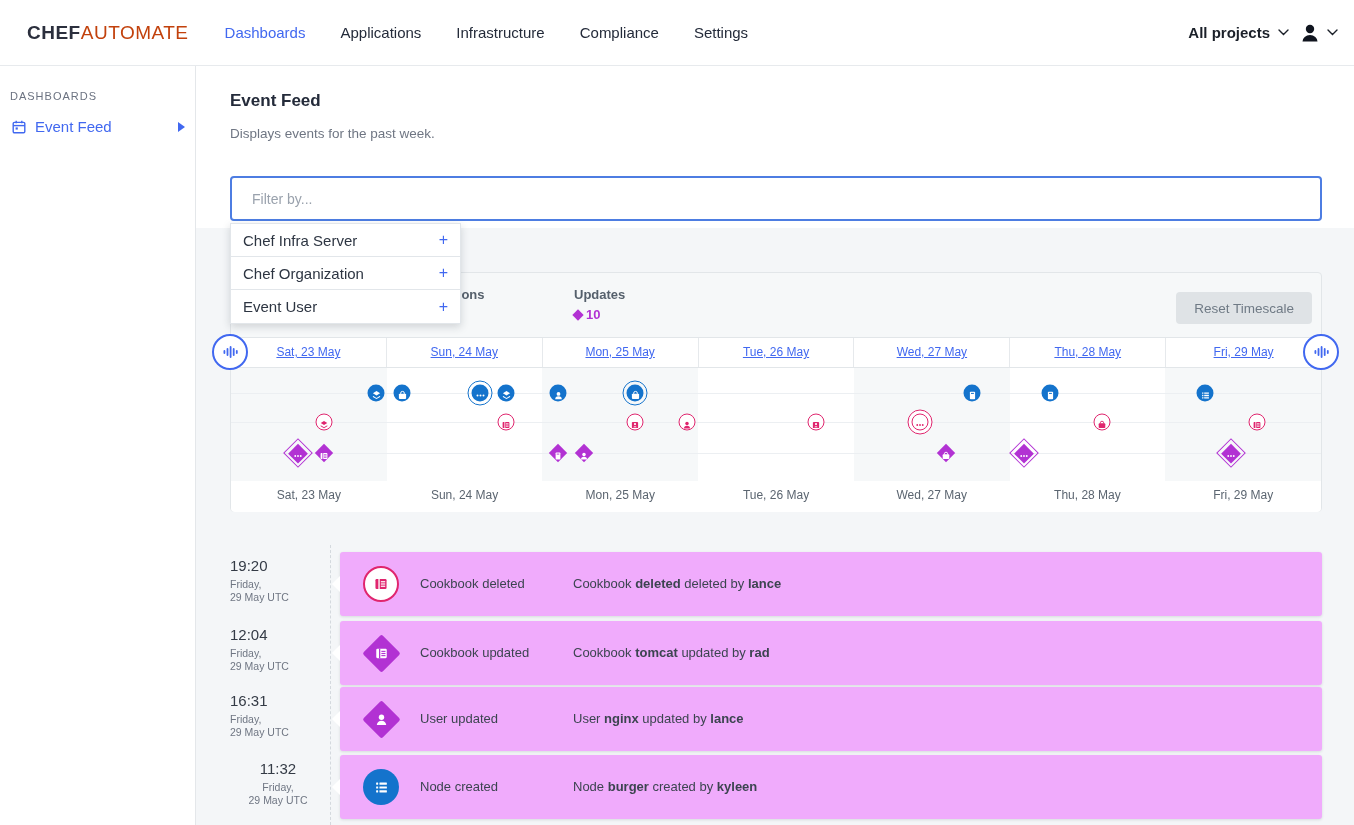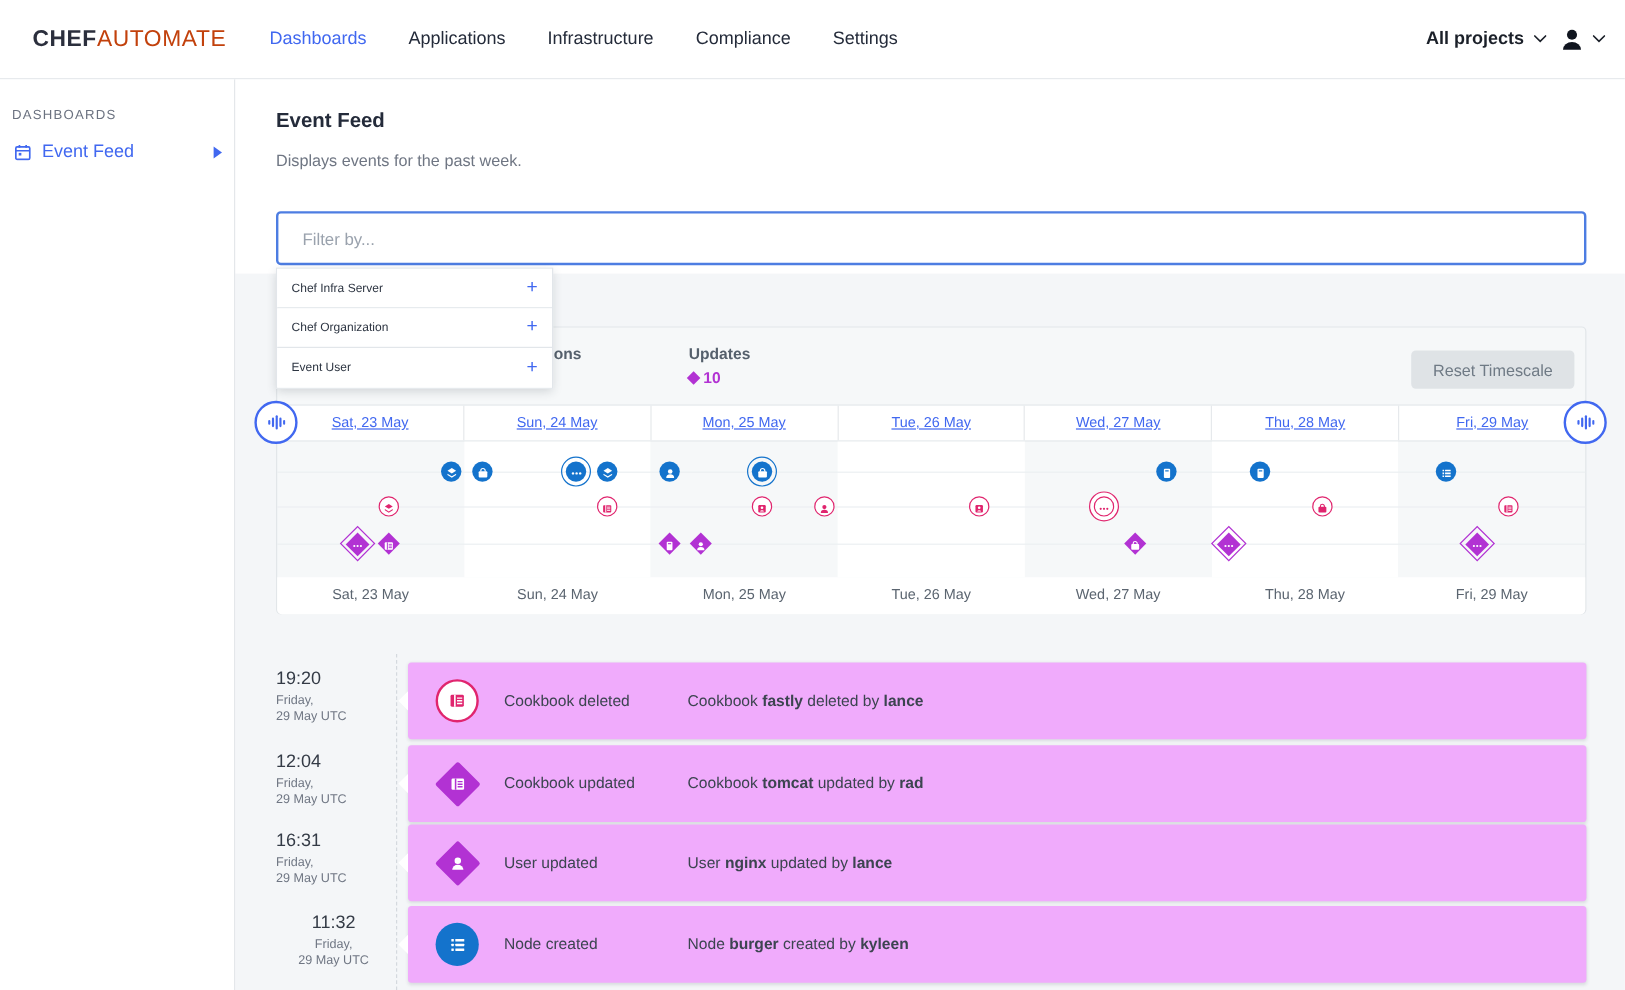--- a/index.html
+++ b/index.html
@@ -38,21 +38,21 @@
   .filter-input { position:absolute; left:230px; top:176px; width:1092px; height:45px;
     border:2px solid #4d7de2; border-radius:4px; background:#fff; padding:0 20px;
     font-size:14px; color:#2c3440; outline:none; font-family:"Liberation Sans", sans-serif; }
   .filter-input::placeholder { color:#9aa2ad; }
 
   .dropdown { position:absolute; left:230px; top:223px; width:231px; background:#fff; z-index:50;
     border:1px solid #e2e6ea; box-shadow:0 3px 8px rgba(40,50,60,.18); }
   .dd-row { height:33px; display:flex; align-items:center; justify-content:space-between;
     padding:0 12px; border-bottom:1px solid #e2e6ea; cursor:pointer; background:#fff; }
   .dd-row:last-child { border-bottom:none; }
-  .dd-label { font-size:10px; color:#2d3542; }
+  .dd-label { font-size:15px; color:#2d3542; }
   .dd-plus { color:#4168f0; font-size:16px; line-height:1; }
 
   
   .tl-card { position:absolute; left:230px; top:272px; width:1092px; height:240px;
     background:#f6f8f9; border:1px solid #e2e6e9; border-radius:4px; z-index:10; }
   .tl-stats { position:absolute; top:0; left:0; right:0; height:64px; }
   .tl-stat { position:absolute; top:14px; }
   .tl-stat .lbl { font-size:13px; font-weight:700; color:#55606c; }
   .tl-stat .cnt { margin-top:5px; font-size:13px; font-weight:700; display:flex; align-items:center; gap:4px; }
   .diamond-bullet { display:inline-block; width:8px; height:8px; transform:rotate(45deg); }
@@ -473,21 +473,21 @@
           <div style="width:18px;height:18px;"><svg width="100%" height="100%" viewBox="0 0 12 12" xmlns="http://www.w3.org/2000/svg">
               <rect x="2.3" y="2.7" width="7.4" height="6.6" rx="0.8" fill="#e0256e"></rect>
               <line x1="4.7" y1="2.7" x2="4.7" y2="9.3" stroke="#fff" stroke-width="0.9"></line>
               <line x1="5.9" y1="4.5" x2="8.8" y2="4.5" stroke="#fff" stroke-width="0.8"></line>
               <line x1="5.9" y1="6" x2="8.8" y2="6" stroke="#fff" stroke-width="0.8"></line>
               <line x1="5.9" y1="7.5" x2="8.8" y2="7.5" stroke="#fff" stroke-width="0.8"></line>
             </svg></div>
         </div>
       </div>
     <div class="ev-title">Cookbook deleted</div>
-    <div class="ev-desc"><span>Cookbook </span><b>fastly</b><span> deleted by </span><b>lance</b></div>
+    <div class="ev-desc"><span>Cookbook </span><b>deleted</b><span> deleted by </span><b>lance</b></div>
     </div>
     <div class="ev-time" style="top: 626px;">
       <div class="t">12:04</div>
     <div class="s"><span>Friday,</span><br><span>29 May UTC</span></div>
     </div>
     <div class="ev-card" style="top: 621px;">
     <div class="ev-icon-box">
         <div style="width:27px;height:27px;background:#b232d3;border-radius:2px;transform:rotate(45deg);display:flex;align-items:center;justify-content:center;">
           <div style="width:17px;height:17px;transform:rotate(-45deg);"><svg width="100%" height="100%" viewBox="0 0 12 12" xmlns="http://www.w3.org/2000/svg">
               <rect x="2.3" y="2.7" width="7.4" height="6.6" rx="0.8" fill="#fff"></rect>

